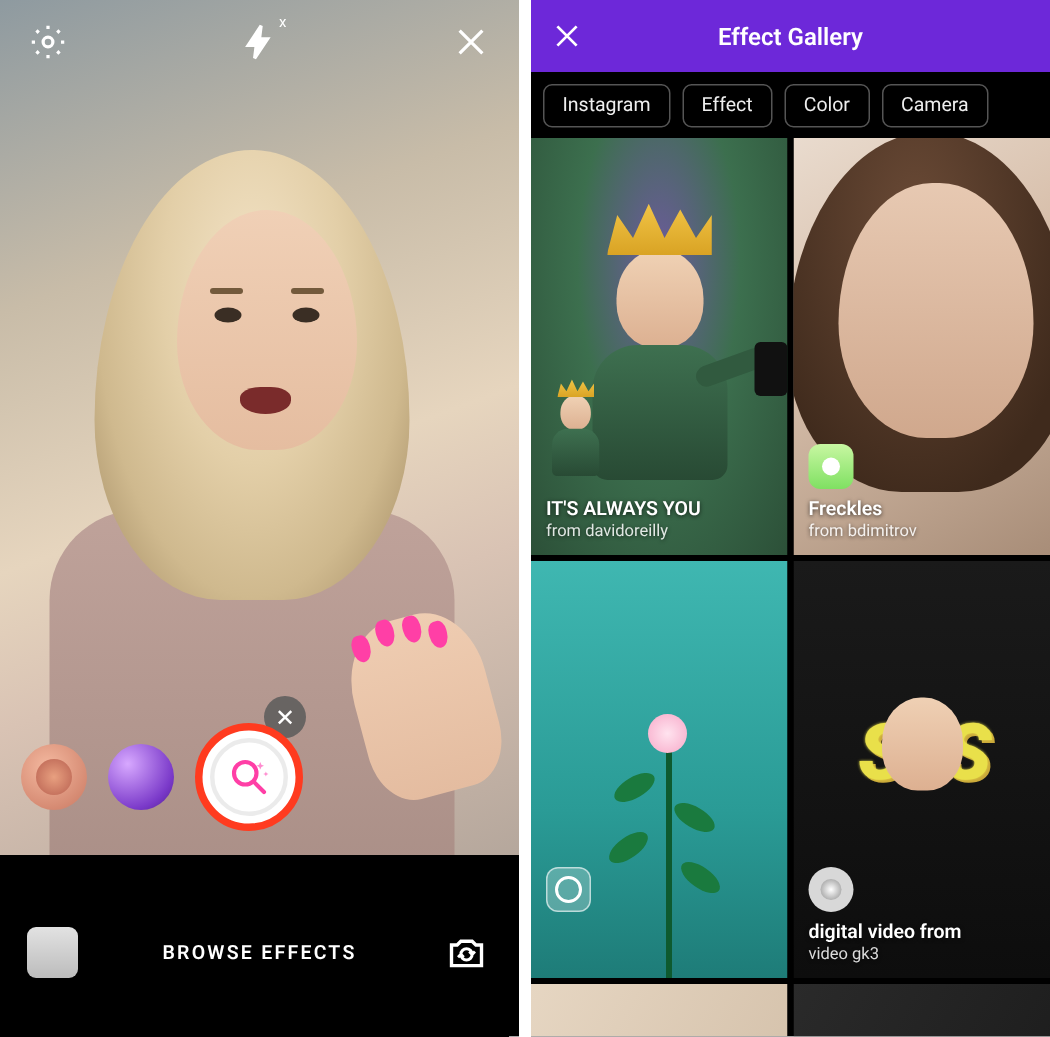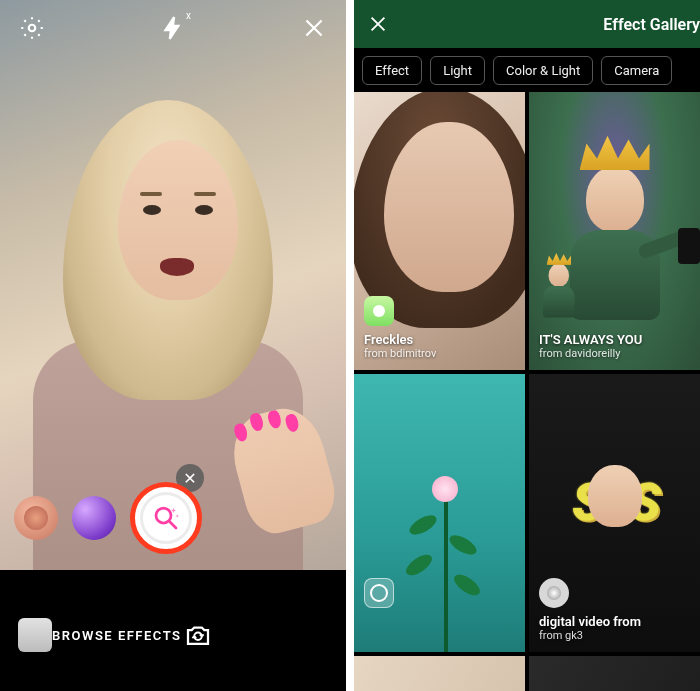--- a/index.html
+++ b/index.html
@@ -108,31 +108,31 @@
   }
   .browse-inner{
     width:52px;height:52px;border-radius:50%;
     border:3px solid rgba(0,0,0,.08);
     display:flex;align-items:center;justify-content:center;
   }
   .browse-inner svg{width:30px;height:30px;}
 
   .bottom-bar{
     position:absolute;bottom:0;left:0;right:0;height:112px;background:#000;
-    display:flex;align-items:center;justify-content:flex-start;padding:0 18px;
+    display:flex;align-items:center;justify-content:space-between;padding:0 18px;
   }
   .thumb{width:34px;height:34px;border-radius:6px;background:linear-gradient(#e2e2e2,#bcbcbc);}
   .browse-label{color:#fff;font-size:13px;letter-spacing:1.5px;font-weight:600;}
   .flip-cam{width:34px;height:34px;display:flex;align-items:center;justify-content:center;}
   .flip-cam svg{width:30px;height:30px;fill:#fff;}
 
   
   .gallery-header{
-    position:absolute;top:0;left:0;right:0;height:48px;background:#14532d;
-    display:flex;align-items:center;justify-content:flex-end;
+    position:absolute;top:0;left:0;right:0;height:48px;background:#6d28d9;
+    display:flex;align-items:center;justify-content:center;
   }
   .gallery-header .close{
     position:absolute;left:10px;top:10px;width:28px;height:28px;
     display:flex;align-items:center;justify-content:center;color:#fff;
   }
   .gallery-title{color:#fff;font-size:16px;font-weight:600;}
   .cat-row{
     position:absolute;top:48px;left:0;right:0;height:44px;background:#000;
     display:flex;align-items:center;gap:8px;padding:0 8px;overflow:hidden;
   }
@@ -279,55 +279,55 @@
   <div class="gallery-header">
     <div class="close">
       <svg viewBox="0 0 24 24" width="22" height="22">
           <path d="M5 5l14 14M19 5L5 19" stroke="#fff" stroke-width="2" fill="none"></path>
         </svg>
     </div>
     <div class="gallery-title">Effect Gallery</div>
   </div>
 
   <div class="cat-row">
+    <div class="cat">Instagram</div>
     <div class="cat">Effect</div>
-    <div class="cat">Light</div>
-    <div class="cat">Color &amp; Light</div>
+    <div class="cat">Color</div>
     <div class="cat">Camera</div>
   </div>
 
   <div class="grid">
+    <div class="tile t2">
+      <div class="bg"></div>
+      <div class="king">
+        <div class="crown"></div>
+          <div class="head"></div>
+          <div class="torso"></div>
+        <div class="arm"></div>
+          <div class="phone2"></div>
+      </div>
+      <div class="king mini">
+        <div class="crown"></div>
+          <div class="head"></div>
+          <div class="torso"></div>
+      </div>
+      <div class="cap">
+        <div class="t">IT'S ALWAYS YOU</div>
+        <div class="a">from davidoreilly</div>
+      </div>
+    </div>
+
     <div class="tile t1">
       <div class="bg"></div>
       <div class="shair"></div>
         <div class="sface"></div>
       <div class="badge"></div>
       <div class="cap">
         <div class="t">Freckles</div>
         <div class="a">from bdimitrov</div>
-      </div>
-    </div>
-
-    <div class="tile t2">
-      <div class="bg"></div>
-      <div class="king">
-        <div class="crown"></div>
-          <div class="head"></div>
-          <div class="torso"></div>
-        <div class="arm"></div>
-          <div class="phone2"></div>
-      </div>
-      <div class="king mini">
-        <div class="crown"></div>
-          <div class="head"></div>
-          <div class="torso"></div>
-      </div>
-      <div class="cap">
-        <div class="t">IT'S ALWAYS YOU</div>
-        <div class="a">from davidoreilly</div>
       </div>
     </div>
 
     <div class="tile t3">
       <div class="bg"></div>
       <div class="plant">
         <div class="stem"></div>
         <div class="leaf l1"></div>
           <div class="leaf l2"></div>
           <div class="leaf l3"></div>
@@ -337,21 +337,21 @@
       <div class="badge"></div>
     </div>
 
     <div class="tile t4">
       <div class="bg"></div>
       <div class="sus">SUS</div>
       <div class="head4"></div>
       <div class="badge"></div>
       <div class="cap">
         <div class="t">digital video from</div>
-        <div class="a">from gk3</div>
+        <div class="a">video gk3</div>
       </div>
     </div>
 
     <div class="tile t5">
         <div class="bg"></div>
       </div>
     <div class="tile t6">
         <div class="bg"></div>
       </div>
   </div>

